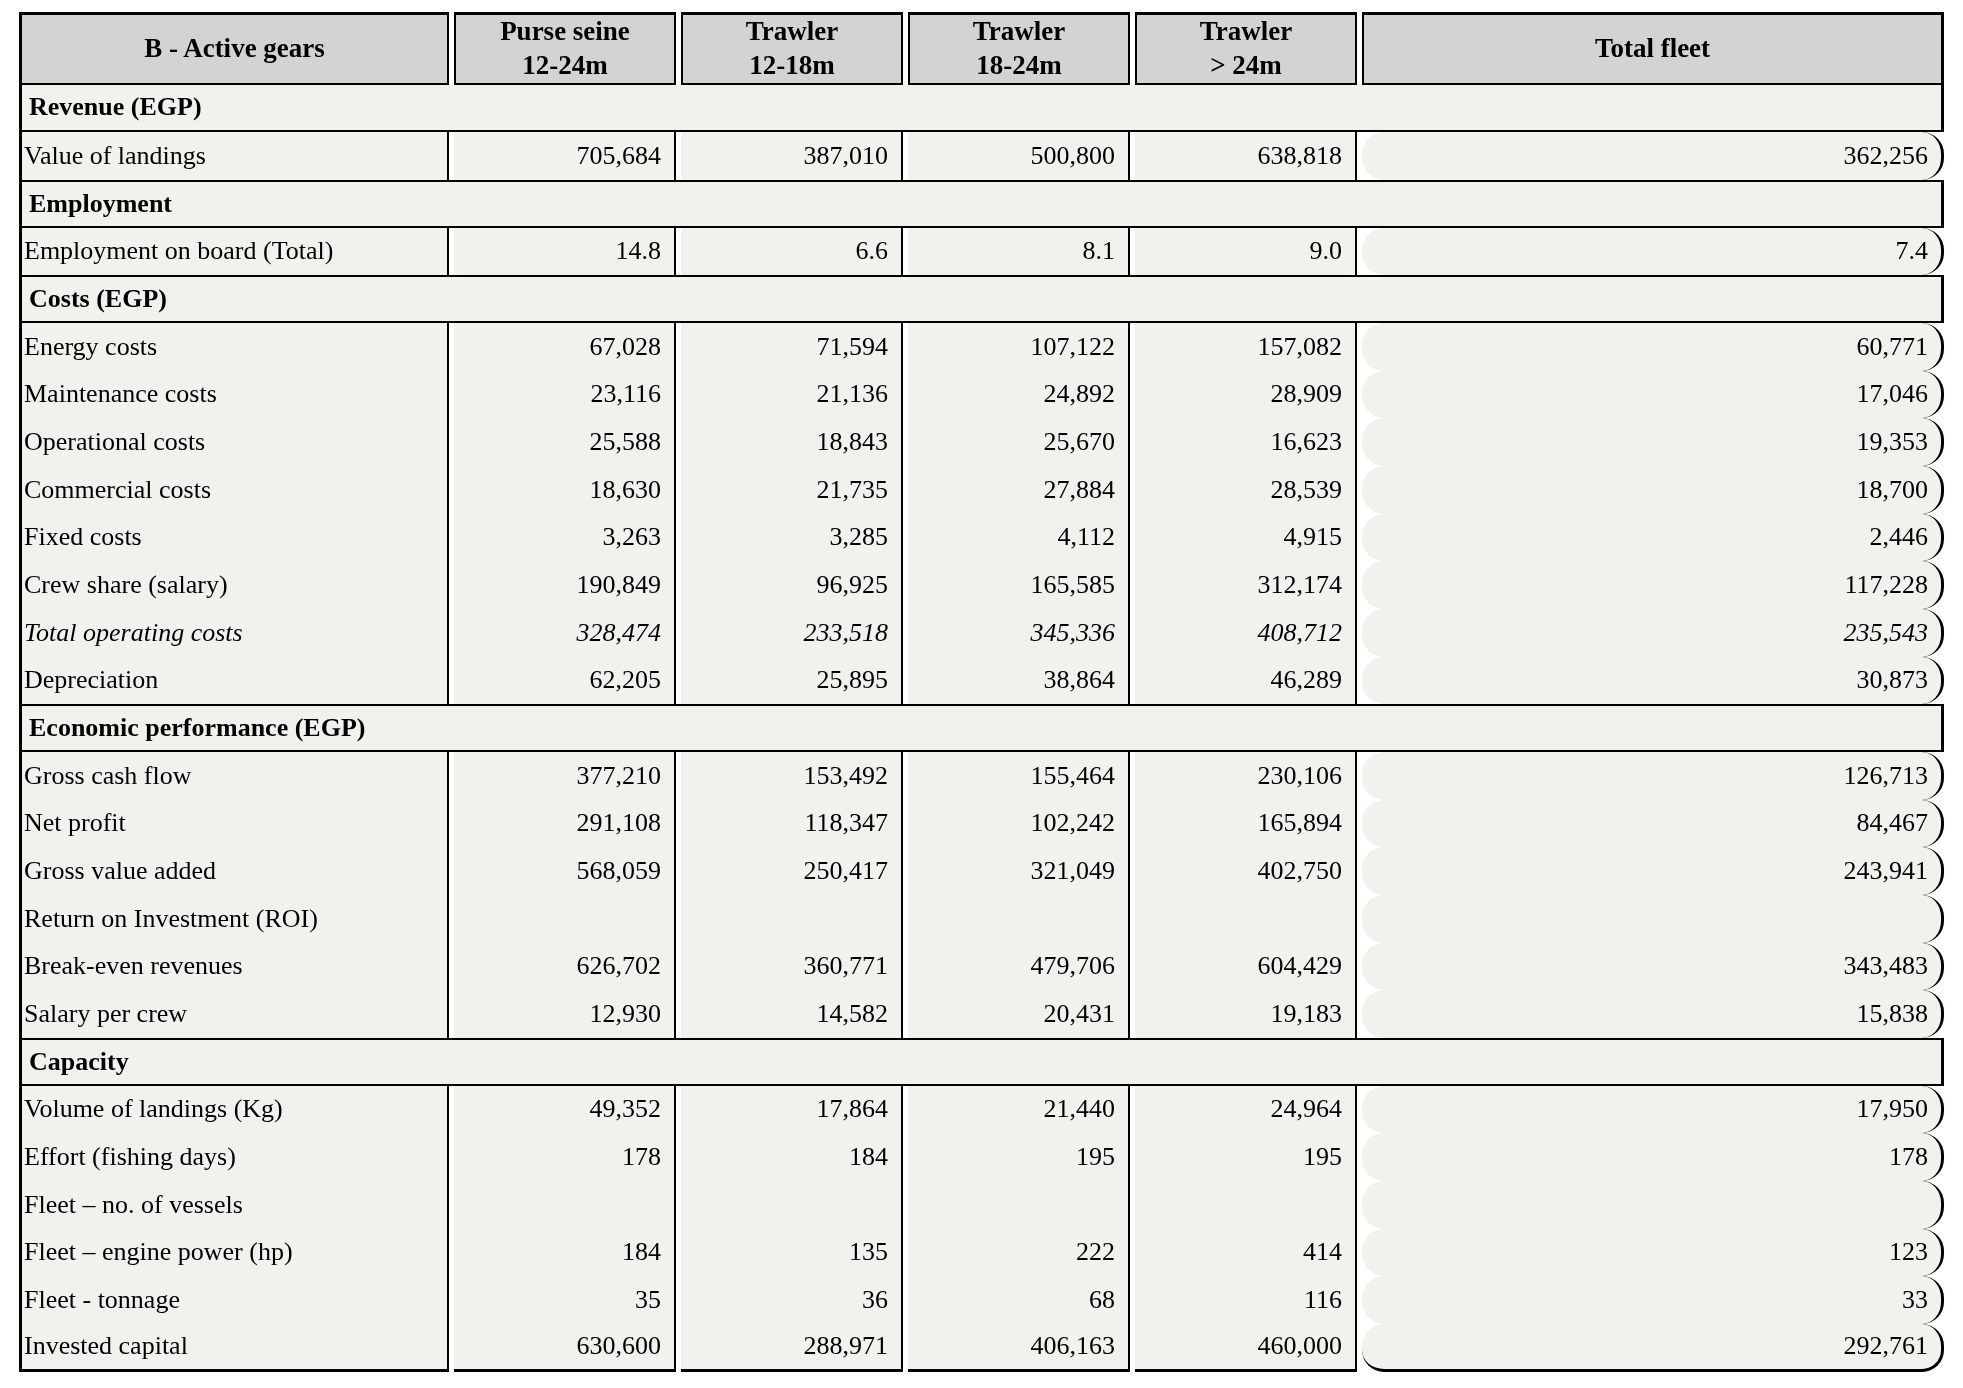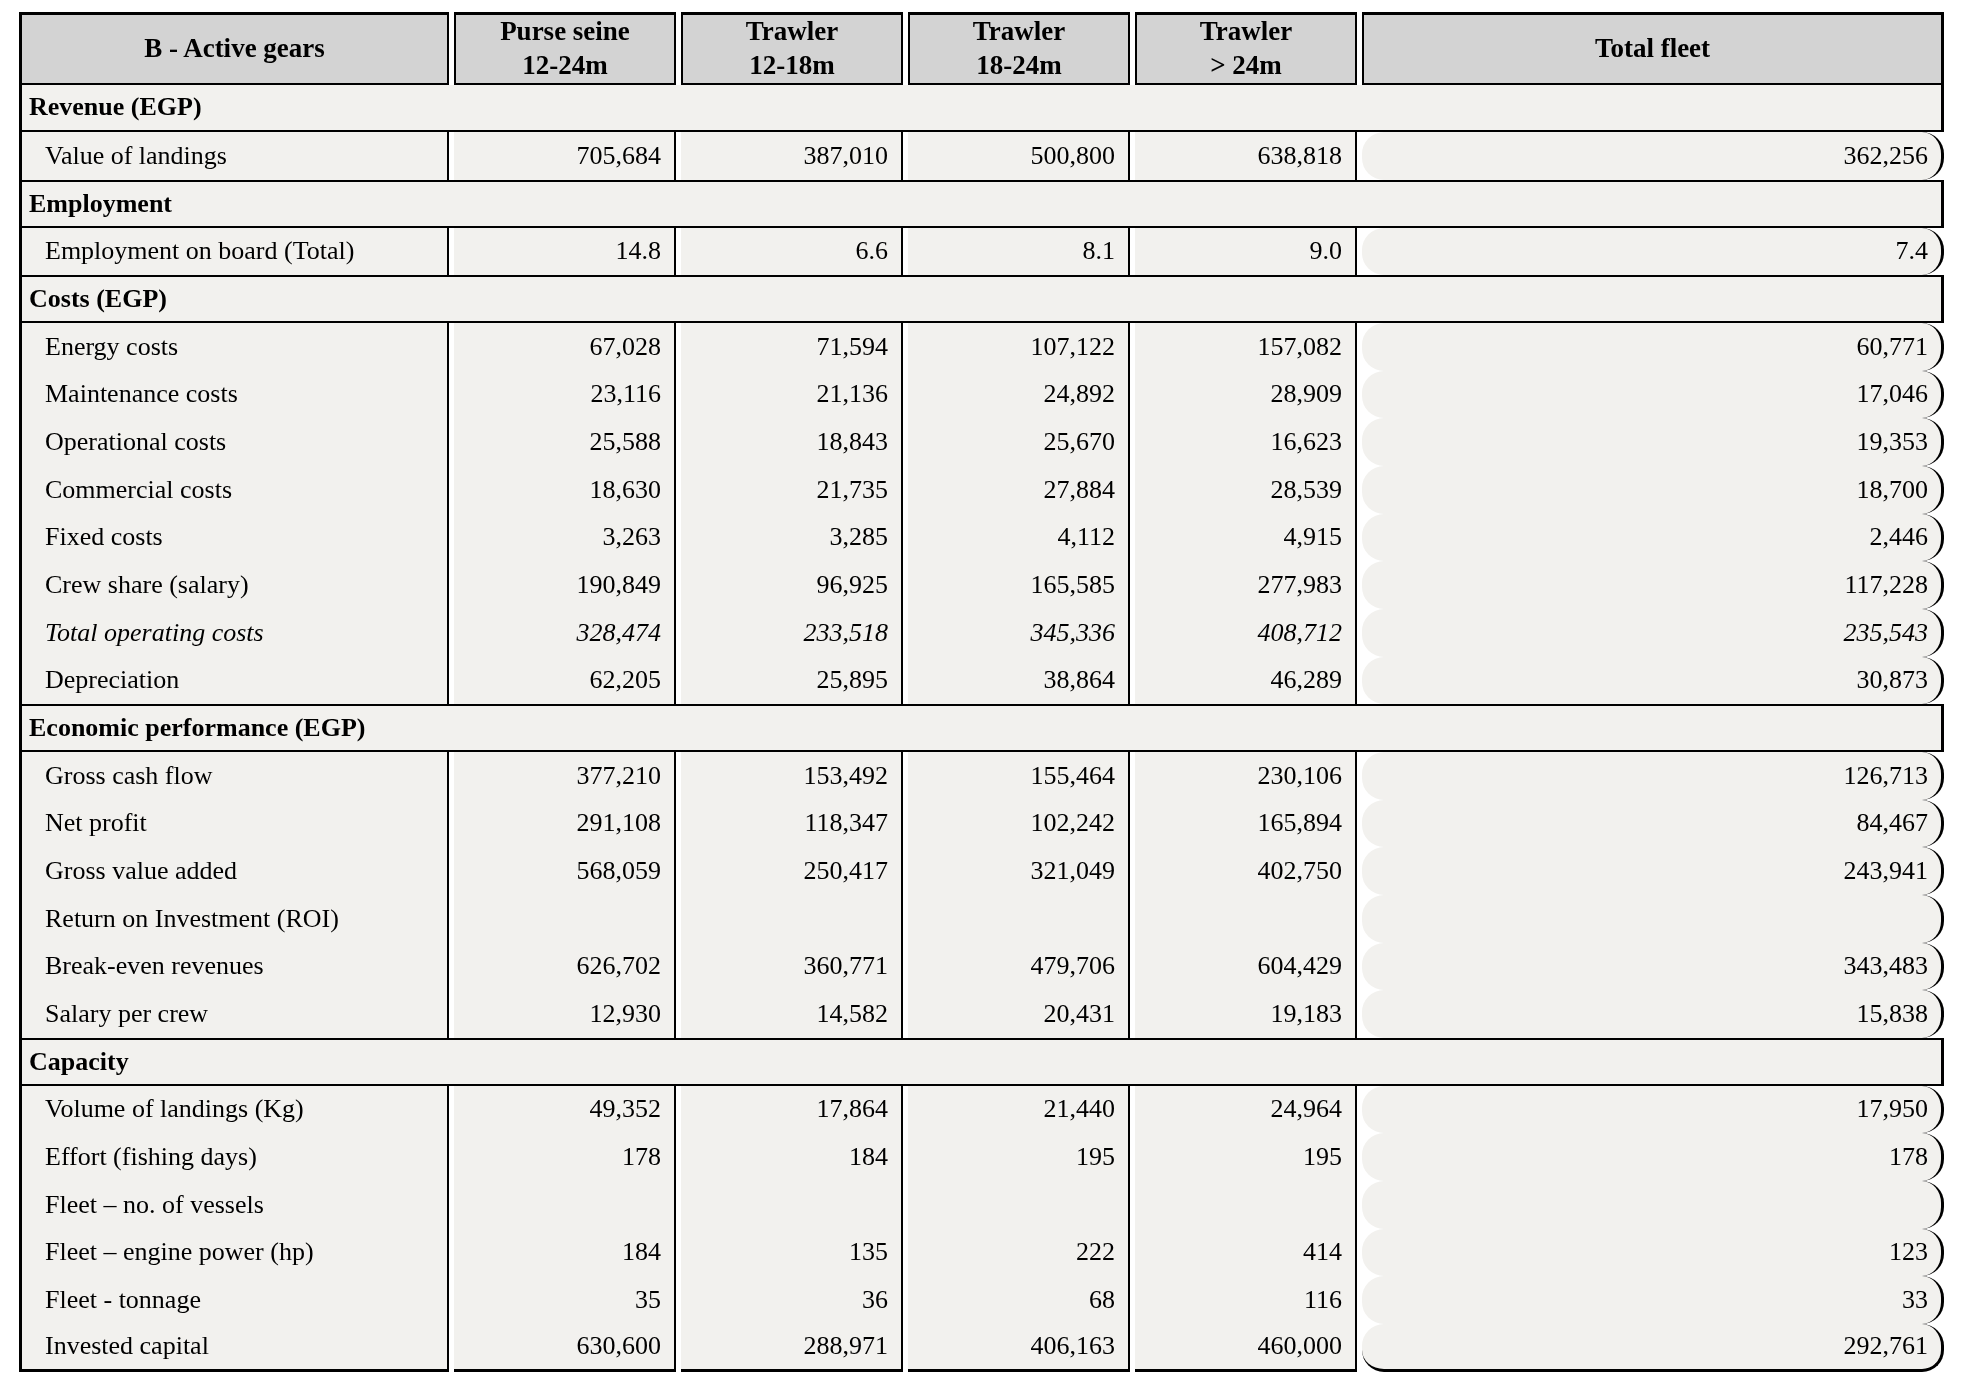--- a/index.html
+++ b/index.html
@@ -49,21 +49,21 @@
     font-weight:bold;
     padding-left:7px;
     border-left:3px solid #000;
     border-right:3px solid #000;
     border-top:2px solid #000;
     border-bottom:2px solid #000;
     margin-left:20px;
   }
   tr.first-section td.section { border-top:none; }
   td.lbl {
-    padding-left:23px;
+    padding-left:2px;
     border-left:3px solid #000;
     border-right:2px solid #000;
   }
   td.num {
     text-align:right;
     padding-right:13px;
     border-right:2px solid #000;
   }
   td.num.last { border-right:3px solid #000;border-radius:22px; }
   tbody tr:last-child td { border-bottom:3px solid #000; }
@@ -169,21 +169,21 @@
         <td class="num">3,285</td>
         <td class="num">4,112</td>
         <td class="num">4,915</td>
         <td class="num last">2,446</td>
       </tr>
       <tr>
         <td class="lbl">Crew share (salary)</td>
         <td class="num">190,849</td>
         <td class="num">96,925</td>
         <td class="num">165,585</td>
-        <td class="num">277,983</td>
+        <td class="num">312,174</td>
         <td class="num last">117,228</td>
       </tr>
       <tr class="italic">
         <td class="lbl">Total operating costs</td>
         <td class="num">328,474</td>
         <td class="num">233,518</td>
         <td class="num">345,336</td>
         <td class="num">408,712</td>
         <td class="num last">235,543</td>
       </tr>

